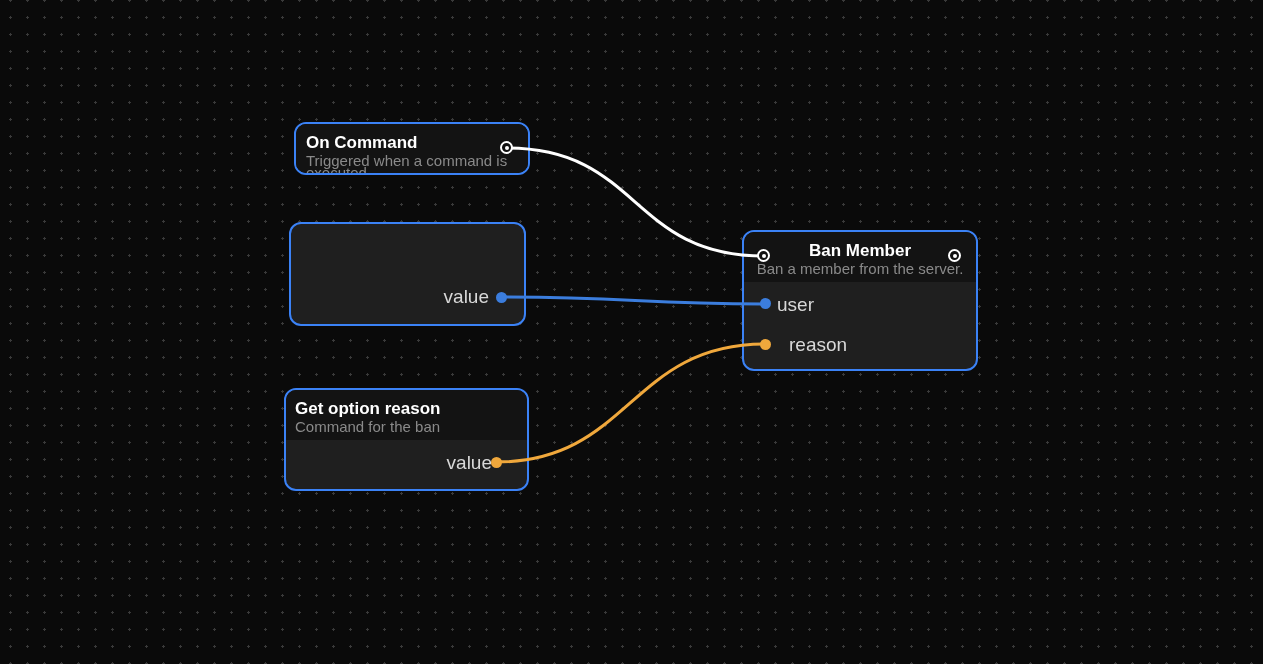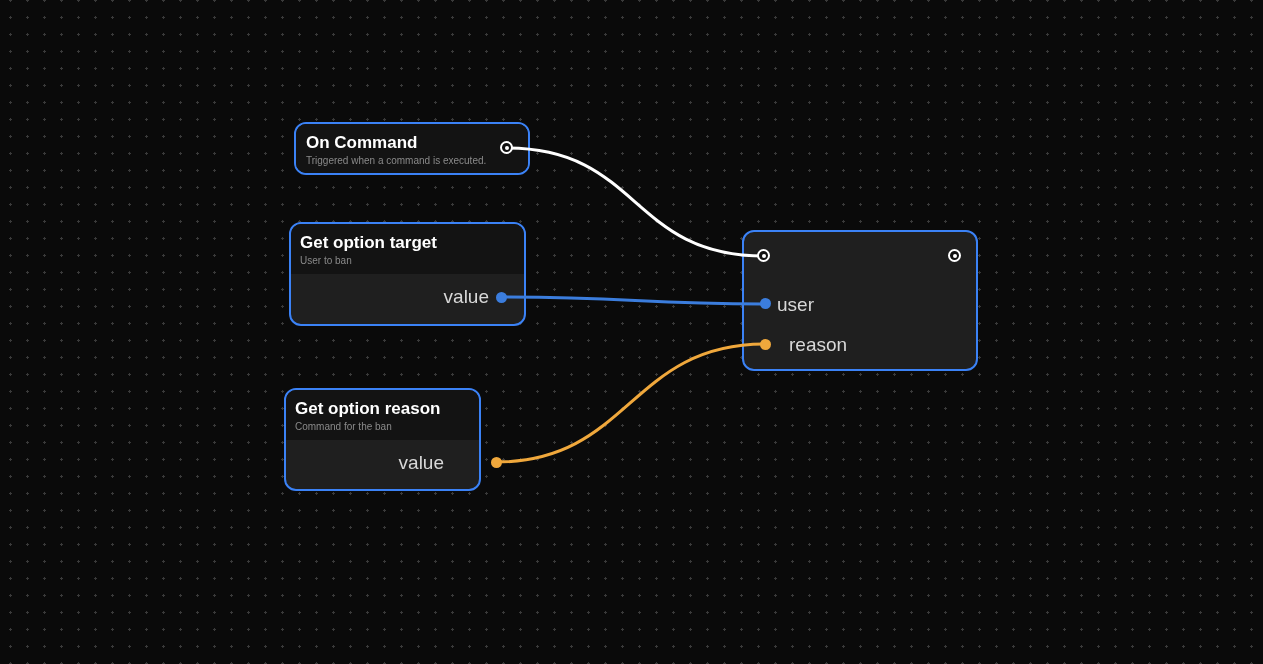--- a/index.html
+++ b/index.html
@@ -13,21 +13,21 @@
     }
     .canvas { position: absolute; inset: 0; }
     svg.edges { position: absolute; left: 0; top: 0; width: 1263px; height: 664px; pointer-events: none; z-index: 2; }
     .node {
       position: absolute; box-sizing: border-box;
       background: #1f1f1f; border: 2px solid #3b82f6; border-radius: 12px;
       overflow: hidden; z-index: 1;
     }
     .node-header { background: #131313; box-sizing: border-box; padding: 9px 10px 0 10px; }
     .node-title { color: #ffffff; font-weight: bold; font-size: 17px; line-height: 19px; }
-    .node-desc { color: #8a8a8a; font-size: 10px; line-height: 12px; margin-top: 3px; }
+    .node-desc { color: #8a8a8a; font-size: 15px; line-height: 12px; margin-top: 3px; }
     .centered .node-header { text-align: center; }
     .port-label { position: absolute; color: #d8d8d8; font-size: 19px; line-height: 18px; }
     .handle { position: absolute; z-index: 3; box-sizing: border-box; border-radius: 50%; }
     .exec-handle {
       width: 13px; height: 13px; border: 2px solid #ffffff; background: #111;
     }
     .exec-handle::after {
       content: ""; position: absolute; left: 2.5px; top: 2.5px; width: 4px; height: 4px;
       border-radius: 50%; background: #ffffff;
     }
@@ -46,38 +46,38 @@
 
   <div class="node" style="left:294px; top:122px; width:236px; height:53px;">
     <div class="node-header" style="height:49px;">
       <div class="node-title">On Command</div>
       <div class="node-desc">Triggered when a command is executed.</div>
     </div>
   </div>
   <div class="handle exec-handle" style="left:500px; top:141px;"></div>
 
   <div class="node" style="left:289px; top:222px; width:237px; height:104px;">
-    <div class="node-header" style="height:50px; padding-left:9px;">
-      <div class="node-title">Get option target</div>
-      <div class="node-desc">User to ban</div>
-    </div>
     <div class="port-label" style="right:35px; top:64px;">value</div>
   </div>
   <div class="handle data-handle" style="left:496px; top:292px; background:#3b7ddd;"></div>
 
-  <div class="node" style="left:284px; top:388px; width:197px; height:103px;">
+  <div class="node" style="left:284px; top:388px; width:245px; height:103px;">
     <div class="node-header" style="height:50px; padding-left:9px;">
       <div class="node-title">Get option reason</div>
       <div class="node-desc">Command for the ban</div>
     </div>
     <div class="port-label" style="right:35px; top:64px;">value</div>
   </div>
   <div class="handle data-handle" style="left:491px; top:457px; background:#f0a83c;"></div>
 
   <div class="node centered" style="left:742px; top:230px; width:236px; height:141px;">
+    <div class="node-header" style="height:50px;">
+      <div class="node-title">Ban Member</div>
+      <div class="node-desc">Ban a member from the server.</div>
+    </div>
     <div class="port-label" style="left:33px; top:64px;text-align:center;">user</div>
     <div class="port-label" style="left:45px; top:104px;text-align:center;">reason</div>
   </div>
   <div class="handle exec-handle" style="left:757px; top:249px;"></div>
   <div class="handle exec-handle" style="left:948px; top:249px;"></div>
   <div class="handle data-handle" style="left:760px; top:298px; background:#3b7ddd;"></div>
   <div class="handle data-handle" style="left:760px; top:339px; background:#f0a83c;"></div>
 
 </div>
 

